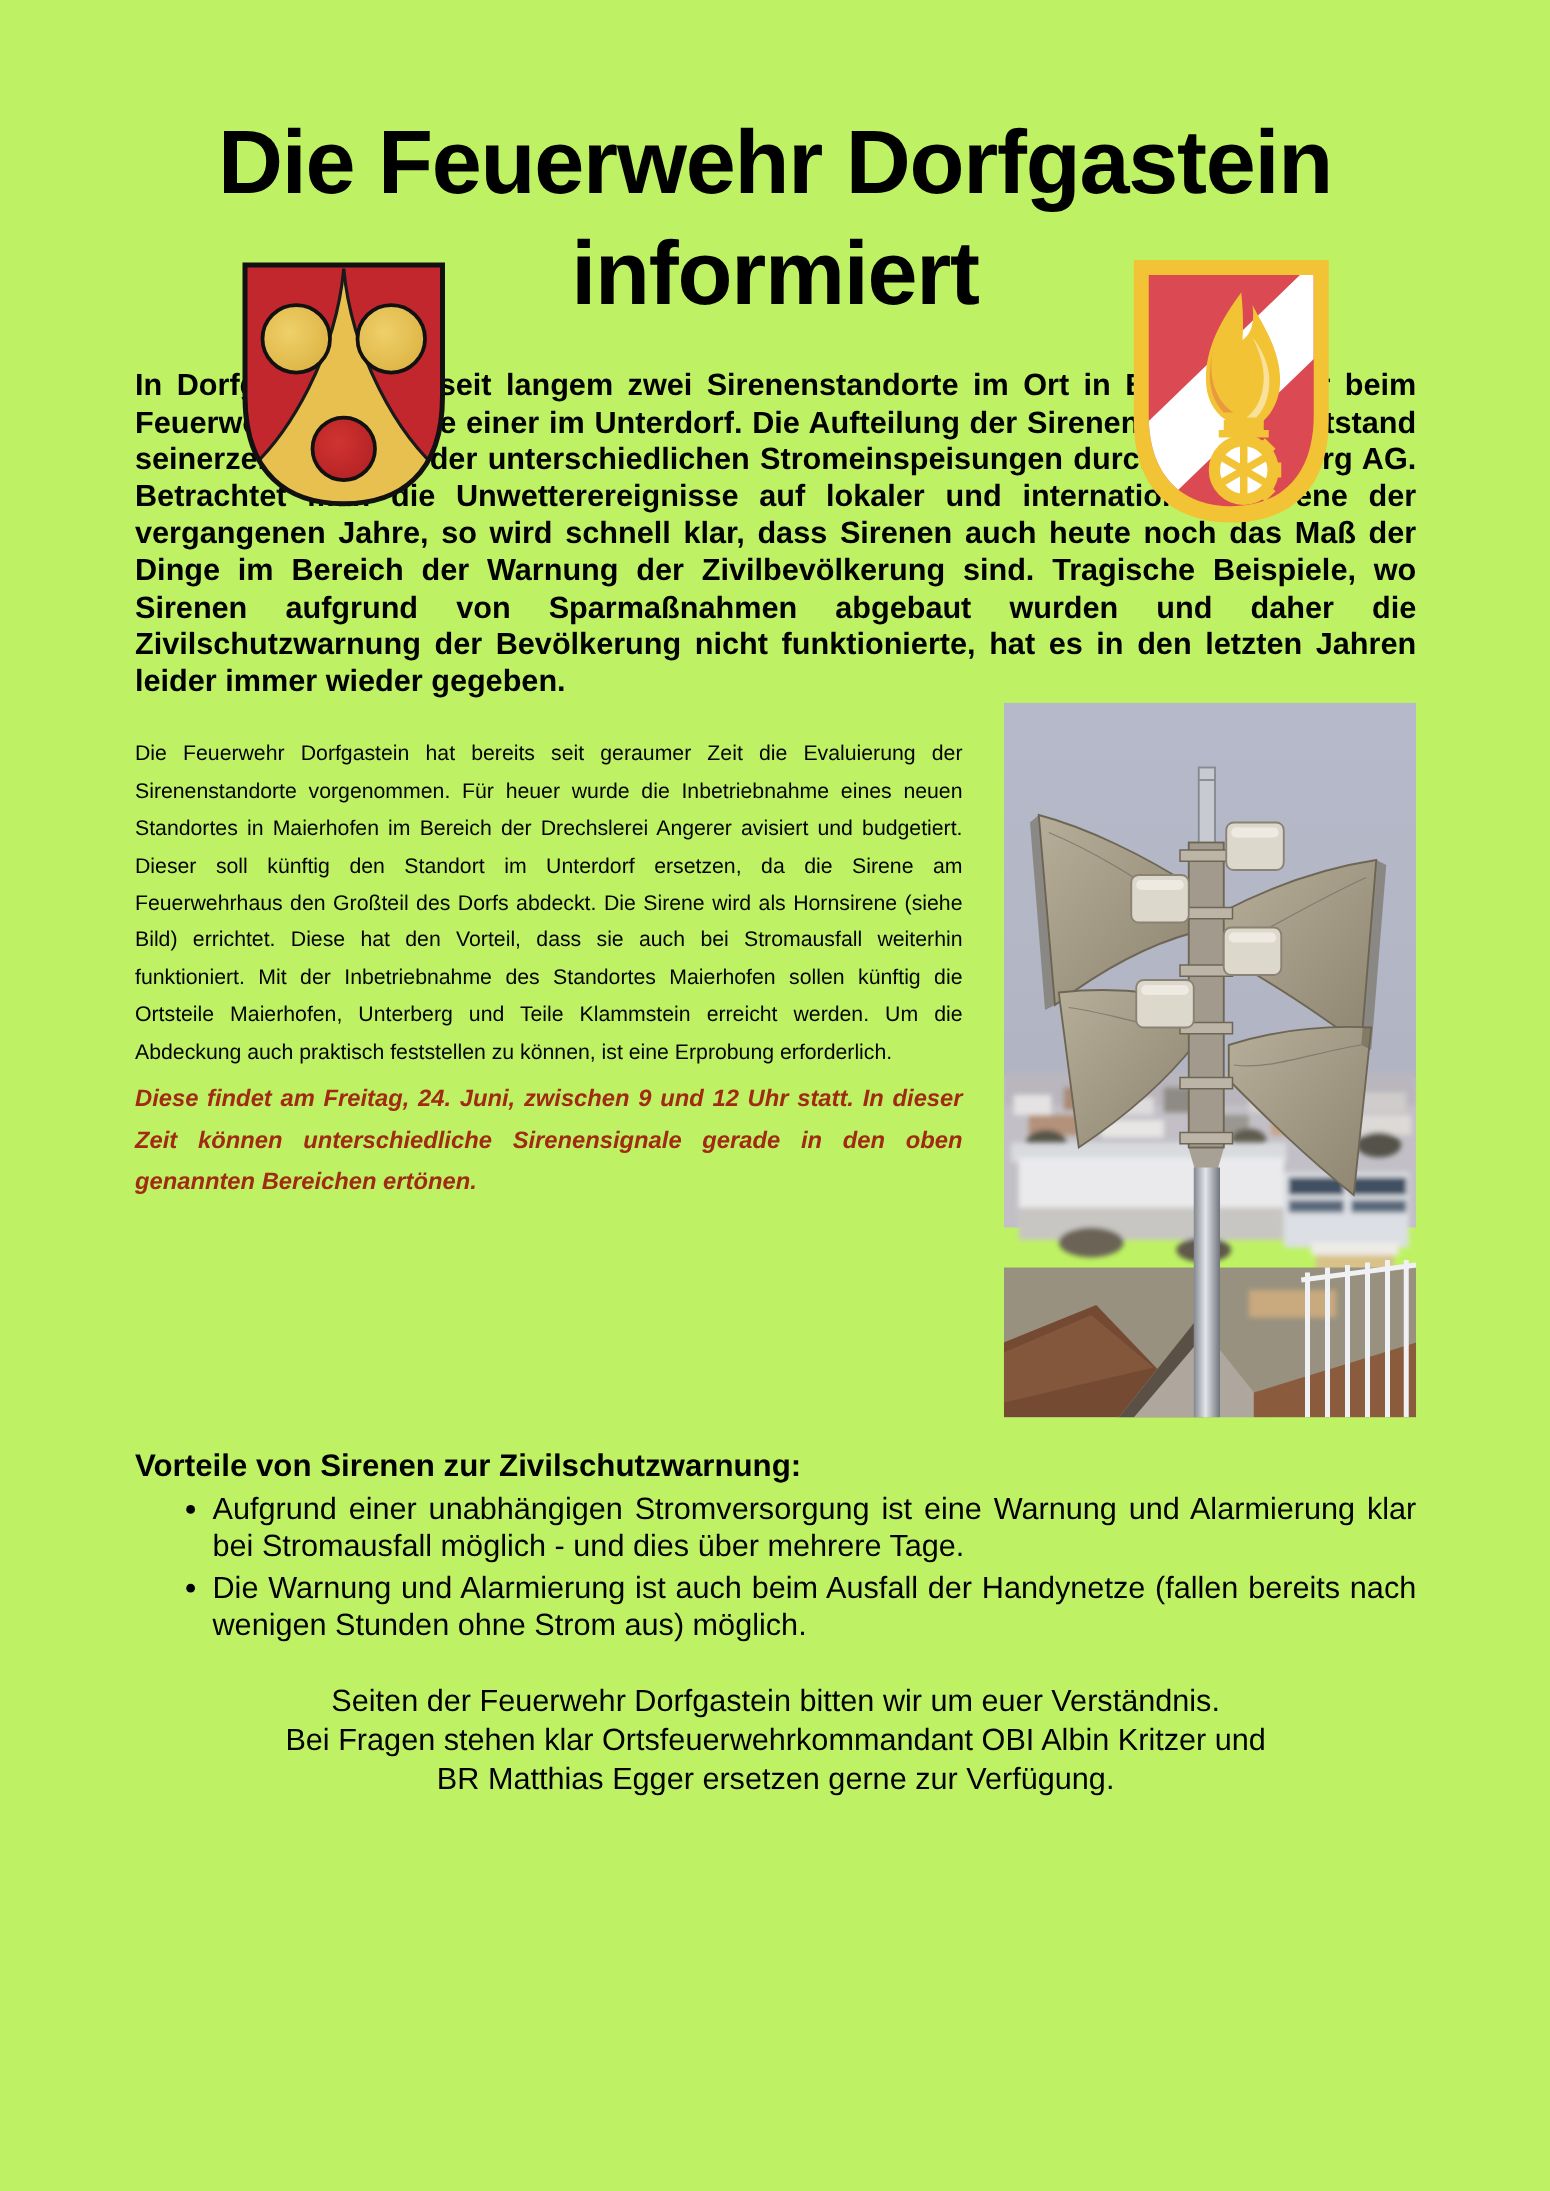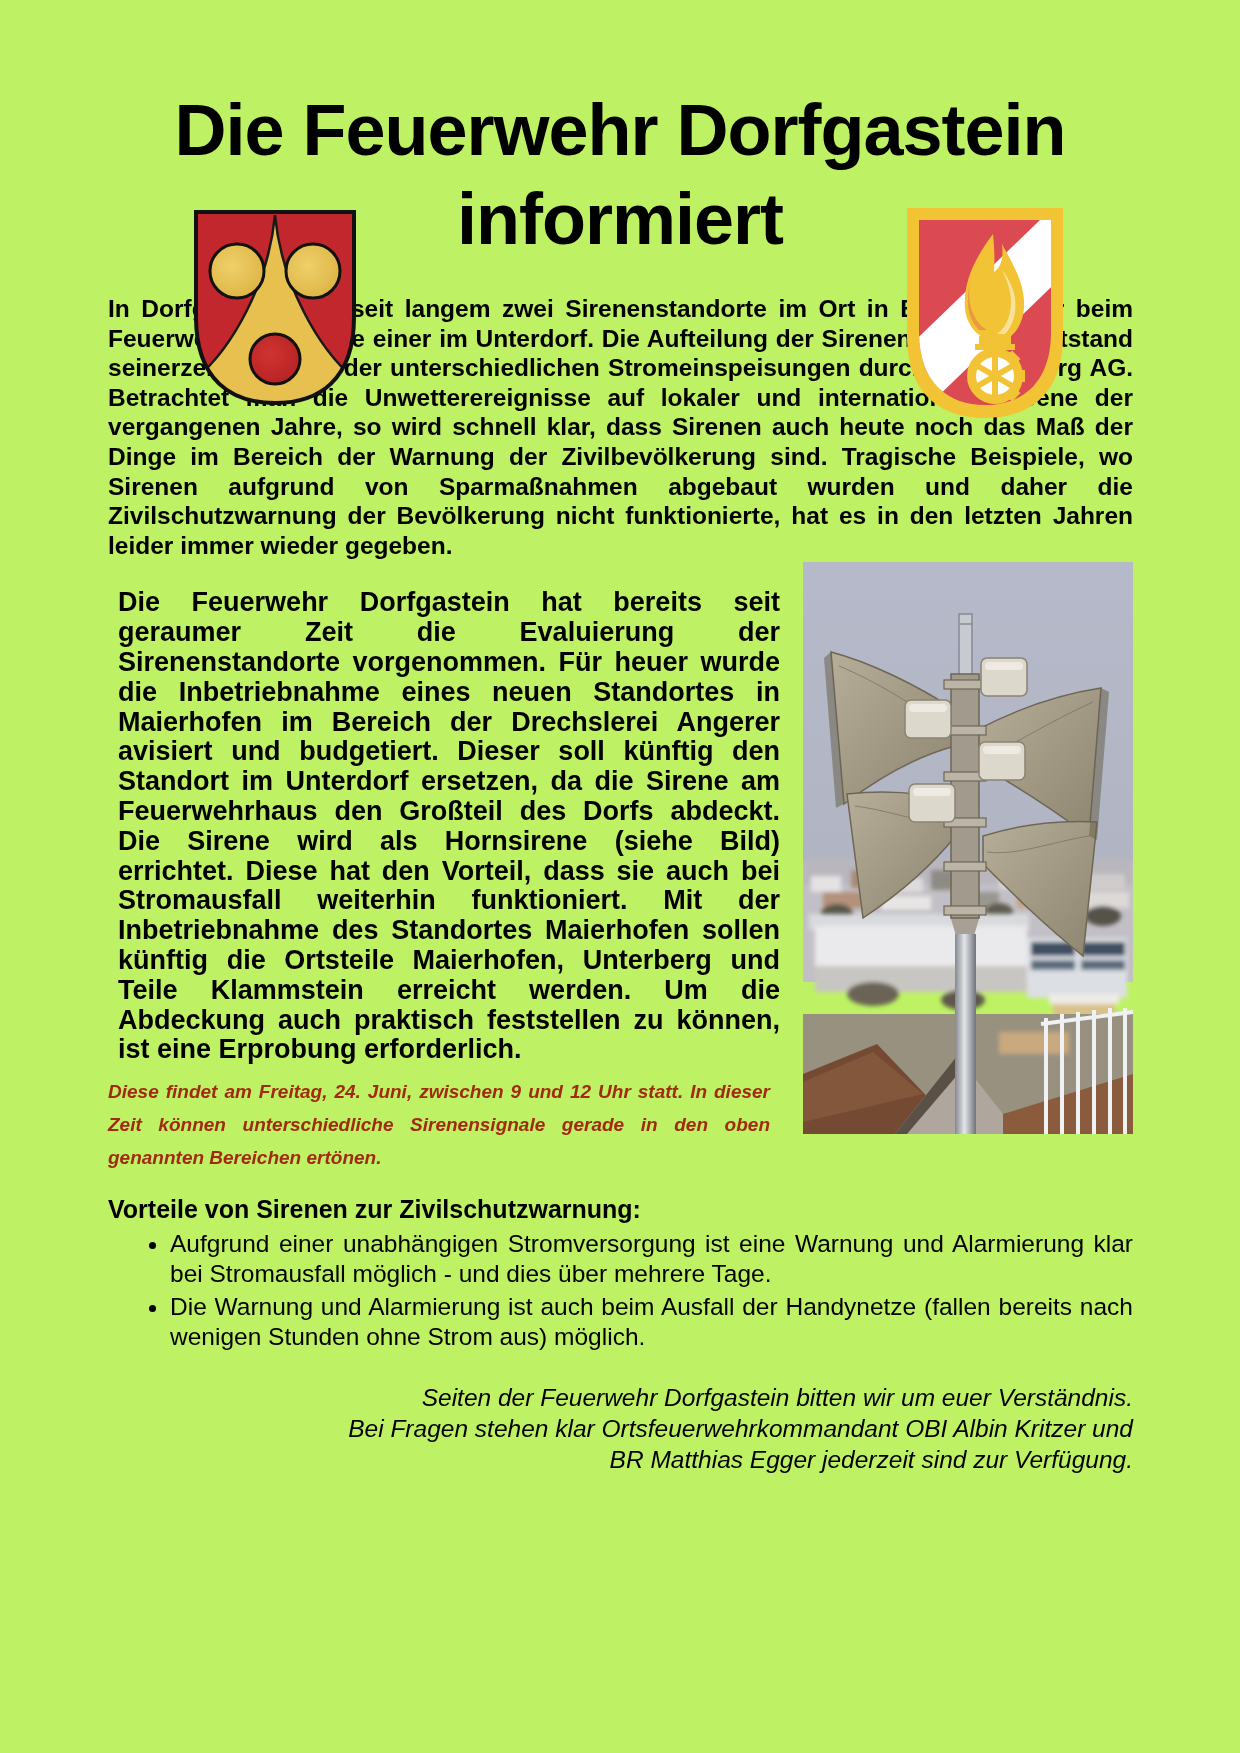--- a/index.html
+++ b/index.html
@@ -66,25 +66,24 @@
     position: absolute;
     top: -26px;
     right: 0;
     width: 330px;
     height: 572px;
     overflow: hidden;
   }
   .photo svg { display: block; }
   p.body-col {
     width: 662px;
-    margin: 10px;
-    font-size: 27px;
+    margin: 0;
+    font-size: 17px;
     line-height: 29.8px;
     text-align: justify;
-    font-weight: bold;
   }
   p.highlight {
     width: 662px;
     margin: 6px 12px 0 0;
     font-size: 19px;
     line-height: 33px;
     font-weight: bold;
     font-style: italic;
     text-align: justify;
     color: #A12B12;
@@ -98,24 +97,23 @@
   ul.adv-list {
     margin: 4px 107px 0 108px;
     padding-left: 62px;
     font-size: 24.5px;
     line-height: 30px;
     text-align: justify;
   }
   ul.adv-list li { margin-bottom: 3px; }
   p.closing {
     margin: 30px 107px 0 108px;
-    text-align: right;
+    text-align: center;
     font-size: 24.5px;
     line-height: 31px;
-    font-style: italic;
   }
 </style>
 </head>
 <body>
 
 <div class="page">
 
   <h1 class="title"><span>Die Feuerwehr Dorfgastein</span><br><span>informiert</span></h1>
 
   <div class="coa">
@@ -320,15 +318,15 @@
     <p class="highlight" style="color: rgb(161, 43, 18);">Diese findet am Freitag, 24. Juni, zwischen 9 und 12 Uhr statt. In dieser Zeit können unterschiedliche Sirenensignale gerade in den oben genannten Bereichen ertönen.</p>
   </div>
 
   <p class="adv-head">Vorteile von Sirenen zur Zivilschutzwarnung:</p>
 
   <ul class="adv-list">
     <li>Aufgrund einer unabhängigen Stromversorgung ist eine Warnung und Alarmierung klar bei Stromausfall möglich - und dies über mehrere Tage.</li>
     <li>Die Warnung und Alarmierung ist auch beim Ausfall der Handynetze (fallen bereits nach wenigen Stunden ohne Strom aus) möglich.</li>
   </ul>
 
-  <p class="closing"><span>Seiten der Feuerwehr Dorfgastein bitten wir um euer Verständnis.</span><br><span>Bei Fragen stehen klar Ortsfeuerwehrkommandant OBI Albin Kritzer und</span><br><span>BR Matthias Egger jederzeit sind zur Verfügung.</span></p>
+  <p class="closing"><span>Seiten der Feuerwehr Dorfgastein bitten wir um euer Verständnis.</span><br><span>Bei Fragen stehen klar Ortsfeuerwehrkommandant OBI Albin Kritzer und</span><br><span>BR Matthias Egger ersetzen gerne zur Verfügung.</span></p>
 
 </div>
 
 </body></html>

